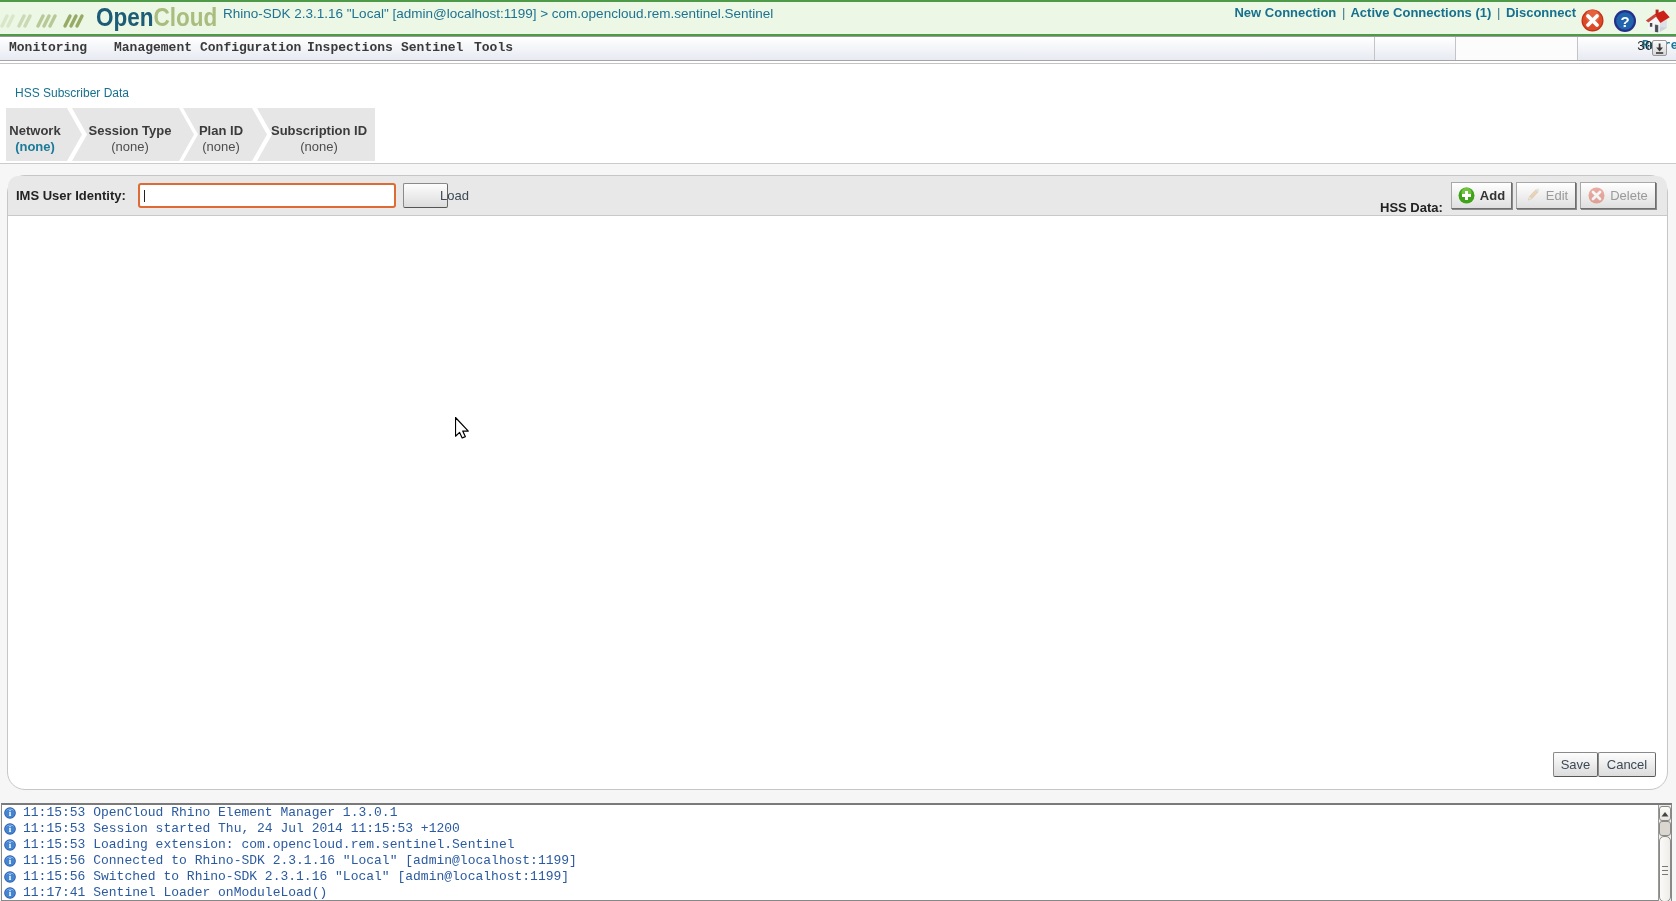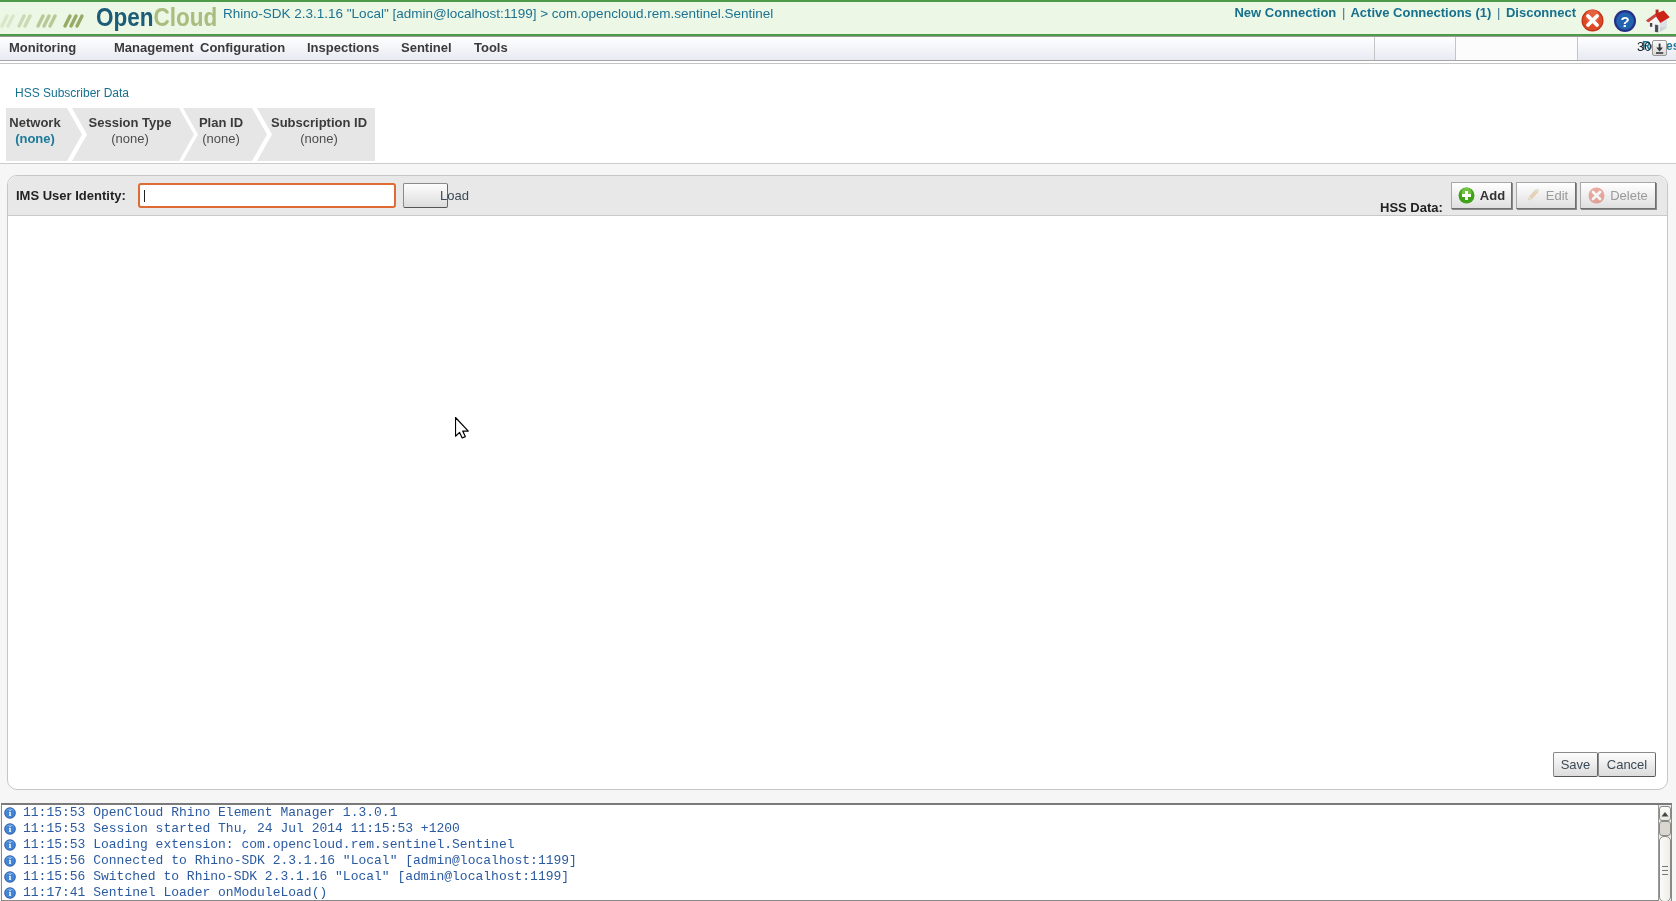--- a/index.html
+++ b/index.html
@@ -12,51 +12,51 @@
     background:#ecf7e5; border-top:2px solid #4d9b49; border-bottom:2px solid #4d9b49; }
   #logo { position:absolute; left:96px; top:1px; font-size:25px; font-weight:bold;
     letter-spacing:0; color:#1d5c77; transform:scaleX(0.90); transform-origin:0 0; }
   #logo .cl { color:#a9bd7e; }
   #conntext { position:absolute; left:223px; top:4px; font-size:13.5px; color:#1e7292; }
   #hlinks { position:absolute; right:100px; top:3px; font-size:13px; font-weight:bold; color:#16708e; }
   #hlinks .sep { color:#3f7488; font-weight:normal; padding:0 2px; }
 
   
   #menubar { position:absolute; left:0; top:36px; width:1676px; height:25px;
-    background:linear-gradient(#ffffff,#e7eaf2); border-top:1px solid #9a9a9a; border-bottom:1px solid #a8a8a8; }
+    background:linear-gradient(#ffffff,#e7eaf2); border-top:1px solid #9a9a9a; border-bottom:1px solid #a8a8a8;font-family:Liberation Mono, monospace; }
   #menuline2 { position:absolute; left:0; top:63px; width:1676px; height:1px; background:#c4c4c4; }
   .mitem { position:absolute; top:3px; font-size:13px; font-weight:bold; color:#3a3a3a; }
   .mdiv { position:absolute; top:0; width:1px; height:23px; background:#c4c4c4; }
   #mwhite { position:absolute; left:1455px; top:0; width:122px; height:23px; background:#fcfcfd; }
   #refresh { position:absolute; left:1642px; top:2px; font-size:12px; font-weight:bold; color:#1b7a9a; }
   #refnum { position:absolute; left:1637px; top:2px; font-size:13px; color:#222; }
   #refbtn { position:absolute; left:1652px; top:3px; width:15px; height:16px;
     background:linear-gradient(#fafafa,#d8d8d8); border:1px solid #999; border-radius:2px; }
 
   
   #whiteband { position:absolute; left:0; top:61px; width:1676px; height:103px; background:#fff;
     border-bottom:1px solid #cbcbcb; box-shadow:0 1px 2px rgba(0,0,0,0.13); }
   #title { position:absolute; left:15px; top:86px; font-size:12px; font-weight:normal; color:#17708f; }
   #chev { position:absolute; left:6px; top:108px; width:372px; height:53px; }
   .cseg { position:absolute; top:0; height:53px; background:#e6e6e6; text-align:center;
-    font-size:13px; padding-top:7px; line-height:16px; color:#3b3b3b; }
+    font-size:13px; padding-top:15px; line-height:16px; color:#3b3b3b; }
   .cseg b { color:#3b3b3b; }
   .cseg .none { color:#4d4d4d; font-weight:normal; }
   .cseg .tealnone { color:#1b7a9a; font-weight:bold; }
   #cs1 { left:0; width:76px; clip-path:polygon(0 0, calc(100% - 15px) 0, 100% 50%, calc(100% - 15px) 100%, 0 100%); padding-right:18px; }
   #cs2 { left:66px; width:122px; clip-path:polygon(0 0, calc(100% - 15px) 0, 100% 50%, calc(100% - 15px) 100%, 0 100%, 15px 50%); padding-left:8px; padding-right:14px; }
   #cs3 { left:177px; width:84px; clip-path:polygon(0 0, calc(100% - 15px) 0, 100% 50%, calc(100% - 15px) 100%, 0 100%, 15px 50%); padding-left:8px; padding-right:16px; }
   #cs4 { left:251px; width:118px; clip-path:polygon(0 0, 100% 0, 100% 100%, 0 100%, 15px 50%); padding-left:6px; }
 
   
   #greybg { position:absolute; left:0; top:164px; width:1676px; height:737px; background:#f6f6f7; }
 
   
   #panel { position:absolute; left:7px; top:175px; width:1661px; height:615px;
-    background:#fff; border:1px solid #c6c6c6; border-radius:10px; }
+    background:#fff; border:1px solid #c6c6c6; border-radius:18px; }
   #phead { position:absolute; left:0; top:0; width:100%; height:40px;
     background:#e8e8e8; border-bottom:1px solid #c9c9c9; border-radius:10px 10px 0 0; }
   #imslabel { position:absolute; left:8px; top:12px; font-size:13px; font-weight:bold; color:#222; }
   #imsinput { position:absolute; left:130px; top:7px; width:258px; height:25px;
     background:#fff; border:2px solid #dd6b33; border-radius:3px; }
   #caret { position:absolute; left:4px; top:5px; width:1px; height:12px; background:#222; }
   .gbtn { position:absolute; background:linear-gradient(#fdfdfd,#dcdcdc);
     border:1px solid #8a8a8a; border-bottom-color:#555; border-right-color:#666;
     border-radius:2px; font-size:13px; color:#3c4a56; text-align:center; }
   #loadbtn { left:395px; top:7px; width:45px; height:25px; line-height:23px;padding-left:36px; }

